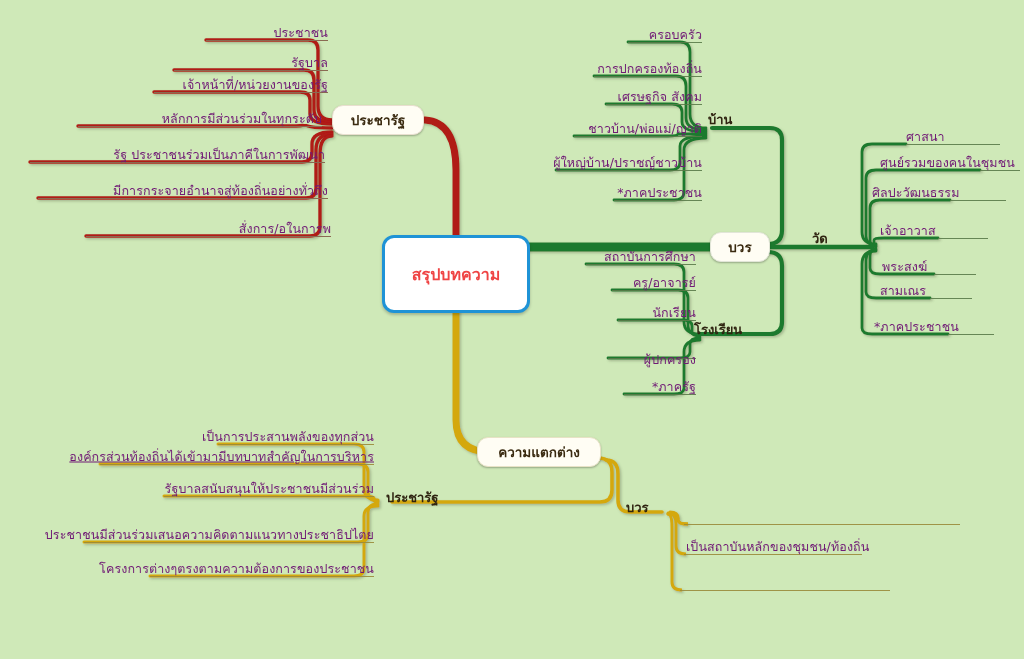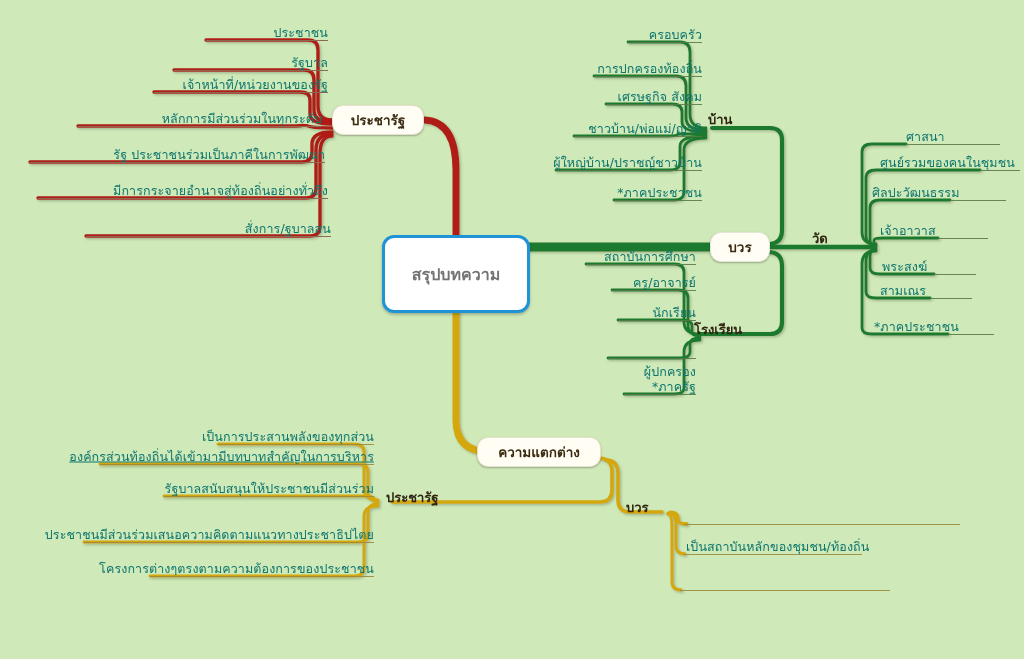--- a/index.html
+++ b/index.html
@@ -7,21 +7,21 @@
     width:1024px;height:659px;
     background:#cfe9b8;
     font-family:"DejaVu Sans","Liberation Sans",sans-serif;
     overflow:hidden;
   }
   #stage{position:relative;width:1024px;height:659px;}
   svg#wires{position:absolute;left:0;top:0;width:1024px;height:659px;}
   .lbl{
     position:absolute;
     white-space:nowrap;
-    color:#0f766e;
+    color:#701a75;
     font-size:12.5px;
     line-height:1;
     letter-spacing:0.1px;
   }
   .lbl.r{transform:translate(-100%,-100%);}   
   .lbl.l{transform:translate(0,-100%);}        
   .node{
     position:absolute;
     background:#fffdf4;
     border-radius:11px;
@@ -36,21 +36,21 @@
   .node.red{border:1px solid #e9dfcf;}
   .node.green{border:1px solid #e2e6d8;}
   .node.yellow{border:1px solid #e8e2c6;}
   #center{
     position:absolute;
     left:382px;top:235px;width:148px;height:78px;
     background:#ffffff;
     border:3px solid #1f93d6;
     border-radius:12px;
     display:flex;align-items:center;justify-content:center;
-    font-weight:bold;font-size:16px;color:#737373;
+    font-weight:bold;font-size:16px;color:#ef4444;
     box-shadow:0 2px 3px rgba(0,0,0,.22);
     box-sizing:border-box;
     z-index:6;
   }
   .sublabel{
     position:absolute;
     font-weight:bold;
     font-size:13px;
     color:#2f2411;
     white-space:nowrap;
@@ -195,41 +195,41 @@
   <div class="sublabel" style="left:694px;top:340px;">โรงเรียน</div>
   <div class="sublabel" style="left:386px;top:508px;">ประชารัฐ</div>
   <div class="sublabel" style="left:626px;top:518px;">บวร</div>
 
   <div class="lbl r" style="left:328px;top:39px;">ประชาชน</div>
   <div class="lbl r" style="left:328px;top:69px;">รัฐบาล</div>
   <div class="lbl r" style="left:328px;top:91px;">เจ้าหน้าที่/หน่วยงานของรัฐ</div>
   <div class="lbl r" style="left:322px;top:125px;">หลักการมีส่วนร่วมในทุกระดับ</div>
   <div class="lbl r" style="left:325px;top:161px;">รัฐ ประชาชนร่วมเป็นภาคีในการพัฒนา</div>
   <div class="lbl r" style="left:328px;top:197px;">มีการกระจายอำนาจสู่ท้องถิ่นอย่างทั่วถึง</div>
-  <div class="lbl r" style="left:331px;top:235px;">สั่งการ/ฐบาลสน</div>
+  <div class="lbl r" style="left:331px;top:235px;">สั่งการ/อในการพ</div>
 
   <div class="lbl r" style="left:702px;top:41px;">ครอบครัว</div>
   <div class="lbl r" style="left:702px;top:75px;">การปกครองท้องถิ่น</div>
   <div class="lbl r" style="left:702px;top:103px;">เศรษฐกิจ สังคม</div>
   <div class="lbl r" style="left:702px;top:135px;">ชาวบ้าน/พ่อแม่/ญาติ</div>
   <div class="lbl r" style="left:702px;top:169px;">ผู้ใหญ่บ้าน/ปราชญ์ชาวบ้าน</div>
   <div class="lbl r" style="left:702px;top:199px;">*ภาคประชาชน</div>
 
   <div class="lbl l" style="left:906px;top:143px;">ศาสนา</div>
   <div class="lbl l" style="left:868px;top:169px;margin-left:12px;">ศูนย์รวมของคนในชุมชน</div>
   <div class="lbl l" style="left:872px;top:199px;">ศิลปะวัฒนธรรม</div>
   <div class="lbl l" style="left:880px;top:237px;">เจ้าอาวาส</div>
   <div class="lbl l" style="left:882px;top:273px;">พระสงฆ์</div>
   <div class="lbl l" style="left:880px;top:297px;">สามเณร</div>
   <div class="lbl l" style="left:874px;top:333px;">*ภาคประชาชน</div>
 
   <div class="lbl r" style="left:696px;top:263px;">สถาบันการศึกษา</div>
   <div class="lbl r" style="left:696px;top:289px;">ครู/อาจารย์</div>
   <div class="lbl r" style="left:696px;top:319px;">นักเรียน</div>
-  <div class="lbl r" style="left:696px;top:378px;">ผู้ปกครอง</div>
+  <div class="lbl r" style="left:696px;top:366px;">ผู้ปกครอง</div>
   <div class="lbl r" style="left:696px;top:393px;">*ภาครัฐ</div>
 
   <div class="lbl r" style="left:374px;top:443px;">เป็นการประสานพลังของทุกส่วน</div>
   <div class="lbl r" style="left:374px;top:463px;text-decoration:underline;">องค์กรส่วนท้องถิ่นได้เข้ามามีบทบาทสำคัญในการบริหาร</div>
   <div class="lbl r" style="left:374px;top:495px;">รัฐบาลสนับสนุนให้ประชาชนมีส่วนร่วม</div>
   <div class="lbl r" style="left:374px;top:541px;">ประชาชนมีส่วนร่วมเสนอความคิดตามแนวทางประชาธิปไตย</div>
   <div class="lbl r" style="left:374px;top:575px;">โครงการต่างๆตรงตามความต้องการของประชาชน</div>
 
   <div class="lbl l" style="left:686px;top:553px;">เป็นสถาบันหลักของชุมชน/ท้องถิ่น</div>
 

